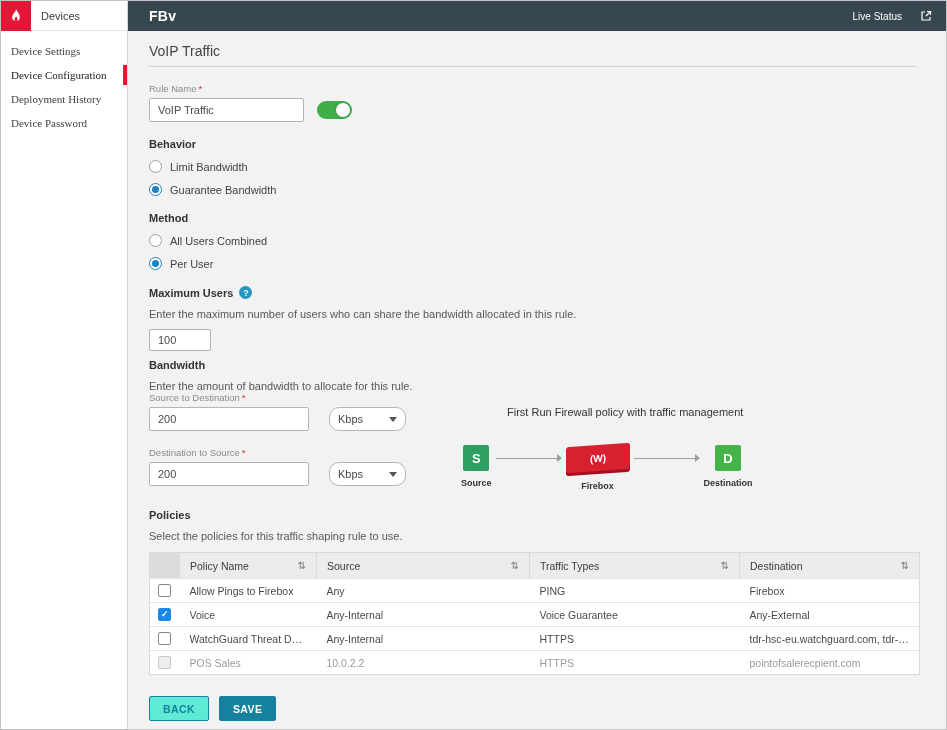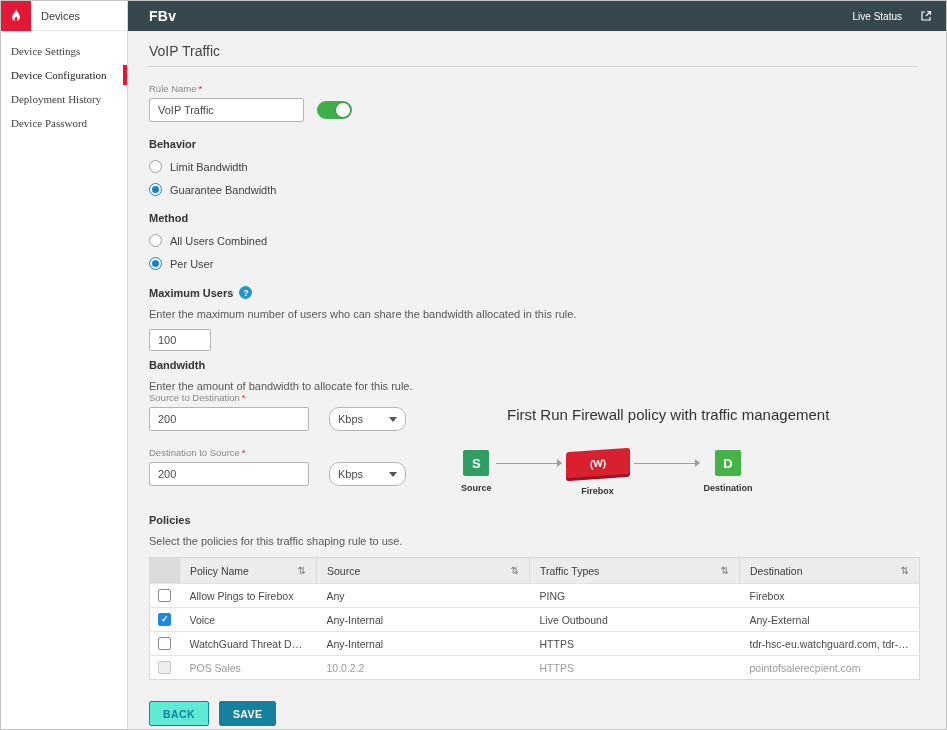--- a/index.html
+++ b/index.html
@@ -61,21 +61,21 @@
 
   
   .bw-flex { display: flex; }
   .bw-left { width: 257px; flex: none; }
   .input-row { display: flex; gap: 20px; margin-top: 4px; }
   .bw-input { width: 160px; }
   .select { width: 87px; height: 24px; border: 1px solid #b5b5b5; border-radius: 10px; background: #fff; display: flex; align-items: center; justify-content: space-between; padding: 0 8px; font-size: 11px; color: #4a4a4a; cursor: pointer; }
   .chevron { width: 0; height: 0; border-left: 4px solid transparent; border-right: 4px solid transparent; border-top: 5px solid #555; }
 
   .diagram { margin-left: 55px; padding-top: 14px; }
-  .diagram-caption { font-size: 15px; color: #333; padding-left: 46px; }
+  .diagram-caption { font-size: 11px; color: #333; padding-left: 46px; }
   .diagram-row { display: flex; align-items: flex-start; margin-top: 27px; }
   .node { display: flex; flex-direction: column; align-items: center; }
   .sq { width: 26px; height: 26px; border-radius: 2px; color: #fff; font-size: 13px; font-weight: 700; display: flex; align-items: center; justify-content: center; }
   .sq.s { background: var(--source-green, #2f9e63); }
   .sq.d { background: var(--destination-green, #44b449); }
   .node-label { font-size: 9px; font-weight: 700; color: #333; margin-top: 7px; white-space: nowrap; }
   .arrow { width: 66px; height: 26px; display: flex; align-items: center; margin: 0 4px; }
   .arrow .line { flex: 1; height: 1px; background: #9e9e9e; }
   .arrow .head { width: 0; height: 0; border-top: 4px solid transparent; border-bottom: 4px solid transparent; border-left: 5px solid #9e9e9e; }
   .firebox { width: 64px; height: 26px; background: var(--firebox-red, #d8212f); border-radius: 3px; transform: skewY(-4deg); display: flex; align-items: center; justify-content: center; color: #fff; font-weight: 700; font-size: 10px; box-shadow: 0 3px 0 #a3101f; }
@@ -264,21 +264,21 @@
             <td class="cb-cell"><span class="checkbox"></span></td>
             <td>Allow Pings to Firebox</td>
             <td>Any</td>
             <td>PING</td>
             <td>Firebox</td>
           </tr>
           <tr>
             <td class="cb-cell"><span class="checkbox checked"></span></td>
             <td>Voice</td>
             <td>Any-Internal</td>
-            <td>Live Outbound</td>
+            <td>Voice Guarantee</td>
             <td>Any-External</td>
           </tr>
           <tr>
             <td class="cb-cell"><span class="checkbox"></span></td>
             <td>WatchGuard Threat Detectio...</td>
             <td>Any-Internal</td>
             <td>HTTPS</td>
             <td>tdr-hsc-eu.watchguard.com, tdr-hsc-na.watchg...</td>
           </tr>
           <tr class="muted">

